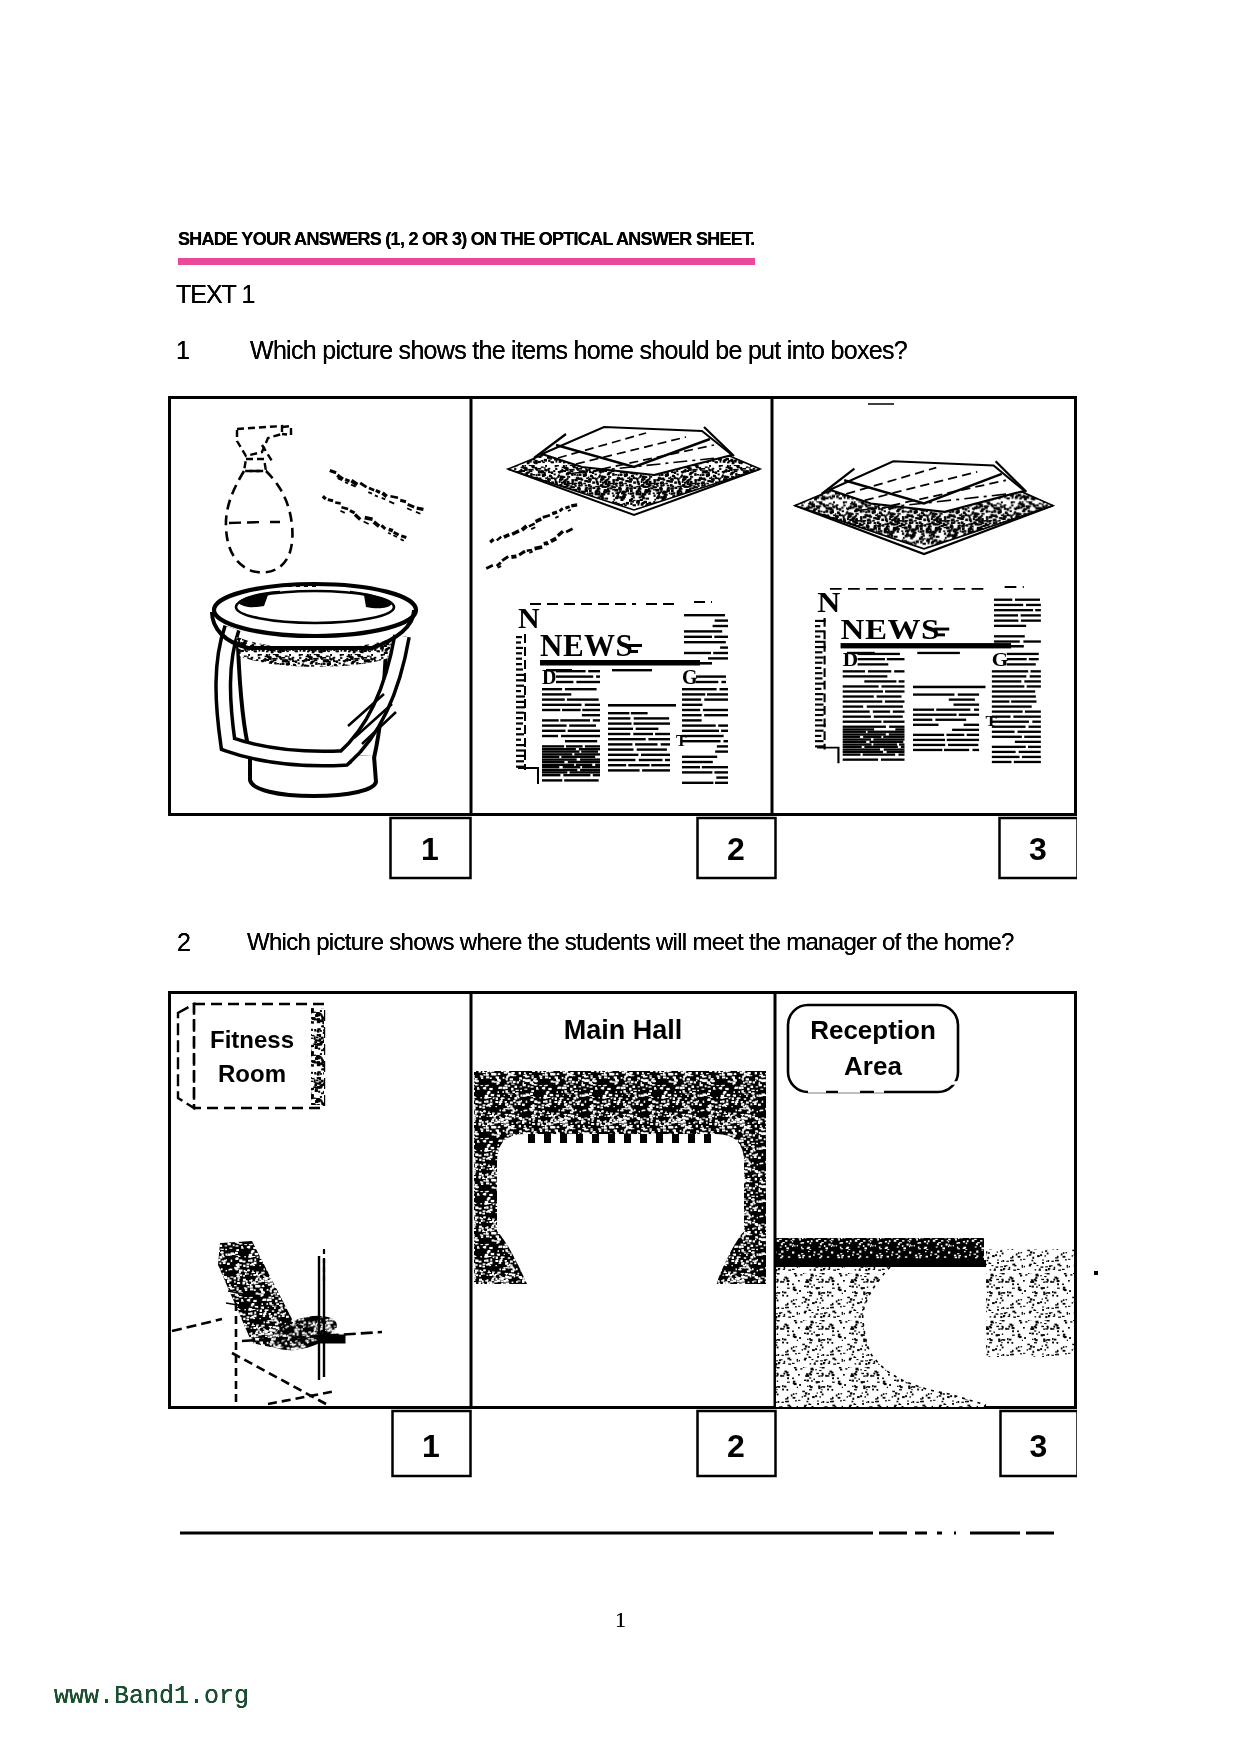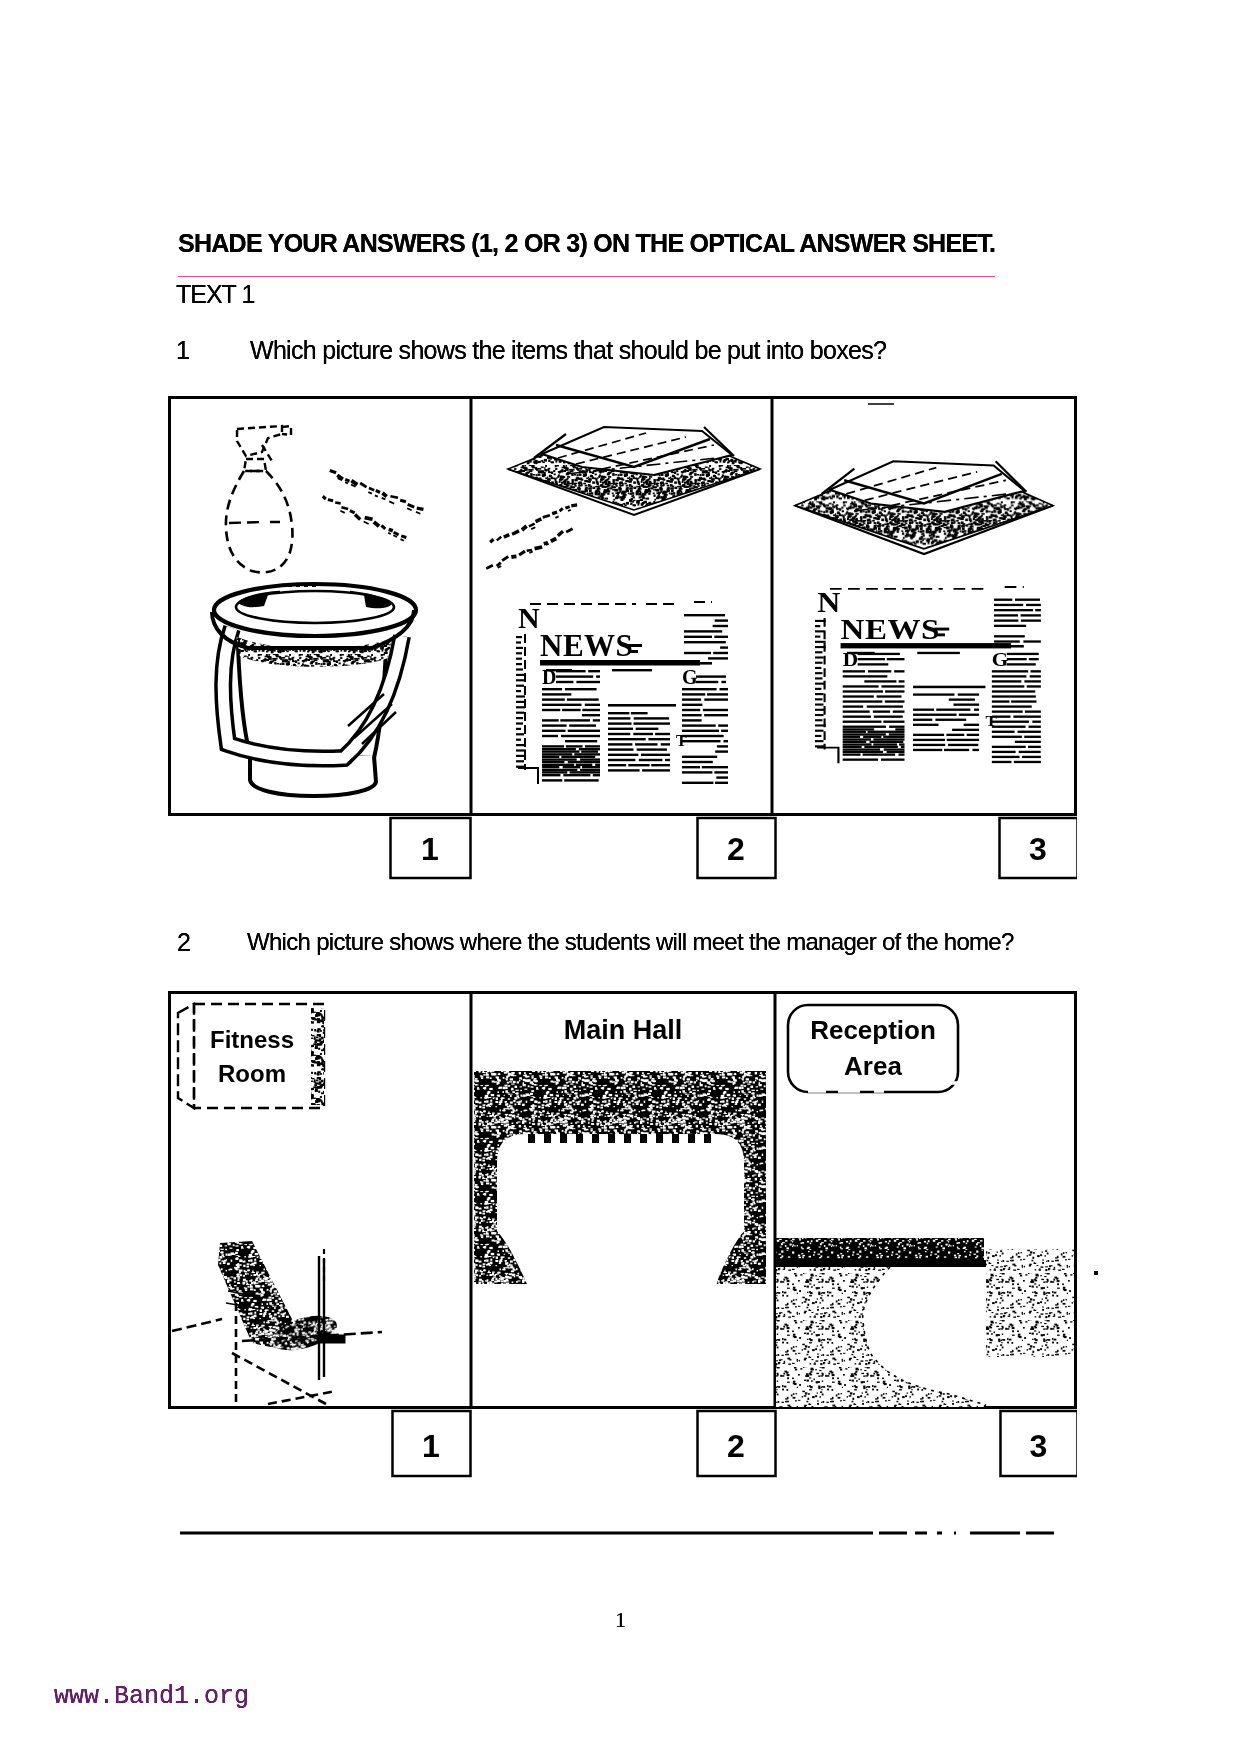--- a/index.html
+++ b/index.html
@@ -1,22 +1,22 @@
 <!DOCTYPE html>
 <html><head><meta charset="utf-8"><style>
 html,body{margin:0;padding:0;background:#fff;}
 body{width:1239px;height:1754px;position:relative;overflow:hidden;
  font-family:"Liberation Sans",sans-serif;color:#000;
  -webkit-font-smoothing:antialiased;}
 .t{position:absolute;white-space:nowrap;text-shadow:0 0 0.55px #000;}
 </style></head><body>
-<div class="t" style="left:178px;top:229px;font-size:25px;font-weight:bold;border-bottom:1px solid #ec4899;padding-bottom:18px;letter-spacing:-0.72px">SHADE YOUR ANSWERS (1, 2 OR 3) ON THE OPTICAL ANSWER SHEET.</div>
+<div class="t" style="left:178px;top:229px;font-size:18px;font-weight:bold;border-bottom:7px solid #ec4899;padding-bottom:8px;letter-spacing:-0.72px">SHADE YOUR ANSWERS (1, 2 OR 3) ON THE OPTICAL ANSWER SHEET.</div>
 <div class="t" style="left:176px;top:280px;font-size:25px;letter-spacing:-1px;">TEXT 1</div>
 <div class="t" style="left:176px;top:336px;font-size:25px;">1</div>
-<div class="t" style="left:250px;top:336px;font-size:25px;letter-spacing:-0.7px;">Which picture shows the items that should be put into boxes?</div>
+<div class="t" style="left:250px;top:336px;font-size:25px;letter-spacing:-0.7px;">Which picture shows the items home should be put into boxes?</div>
 <svg width="909" height="484" style="position:absolute;left:168px;top:396px">
     <defs>
       <pattern id="p1d" patternUnits="userSpaceOnUse" width="59" height="53">
         <rect width="59" height="59" fill="#000"></rect>
         <rect x="25.7" y="32.0" width="3.3" height="1.7" fill="#fff"></rect>
         <rect x="29.0" y="33.7" width="1.7" height="1.8" fill="#fff"></rect>
         <rect x="36.2" y="45.8" width="1.5" height="1.5" fill="#fff"></rect>
         <rect x="4.3" y="46.8" width="2.8" height="1.1" fill="#fff"></rect>
         <rect x="56.9" y="55.9" width="2.7" height="2.0" fill="#fff"></rect>
         <rect x="8.3" y="-0.1" width="2.5" height="1.1" fill="#fff"></rect>
@@ -2195,12 +2195,12 @@
     <path d="M608,276 L722,276 C700,300 693,318 695,330 C697,352 702,364 707,368 C722,388 752,398 781,403 L818,414 L818,416 L608,416 Z" fill="url(#p2l)"></path>
     <path d="M722,276 C700,300 693,318 695,330 C697,352 702,364 707,368 C722,388 752,398 781,403 L818,414" fill="none" stroke="#000" stroke-width="1.6" stroke-dasharray="3 5"></path>
     <rect x="818" y="258" width="88" height="108" fill="url(#p2l)"></rect>
   </svg>
 <svg width="900" height="10" style="position:absolute;left:178px;top:1529px">
     <path d="M2,4 H645" stroke="#000" stroke-width="3"></path>
     <path d="M645,4 H884" stroke="#000" stroke-width="3" stroke-dasharray="50 6 28 8 12 10 5 12 2 14"></path>
   </svg>
 <div style="position:absolute;left:1094px;top:1271px;width:4px;height:4px;background:#000;"></div>
 <div class="t" style="left:615px;top:1607px;font-size:22px;font-family:'Liberation Serif',serif;">1</div>
-<div class="t" style="left:54px;top:1682px;font-size:25px;font-family:'Liberation Mono',monospace;color:#701a75;">www.Band1.org</div>
+<div class="t" style="left:54px;top:1682px;font-size:25px;font-family:'Liberation Mono',monospace;color:#14532d;">www.Band1.org</div>
 </body></html>

